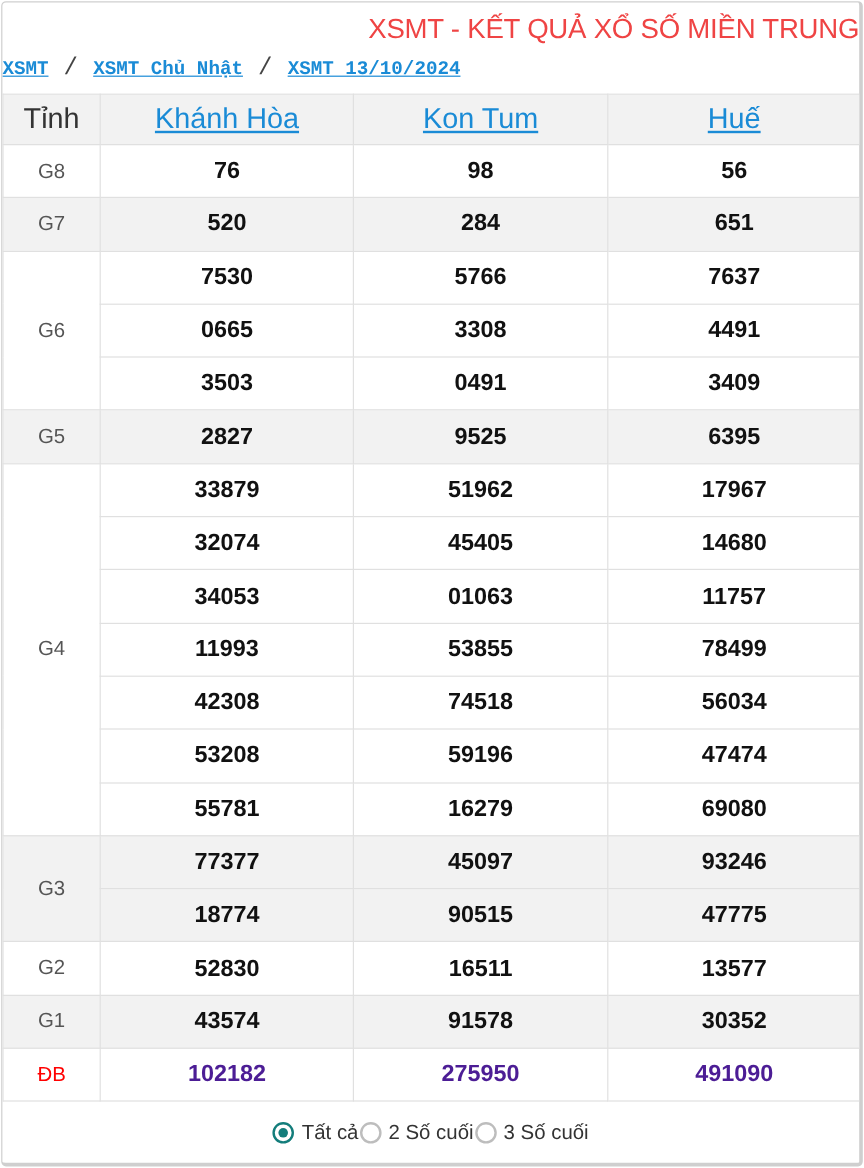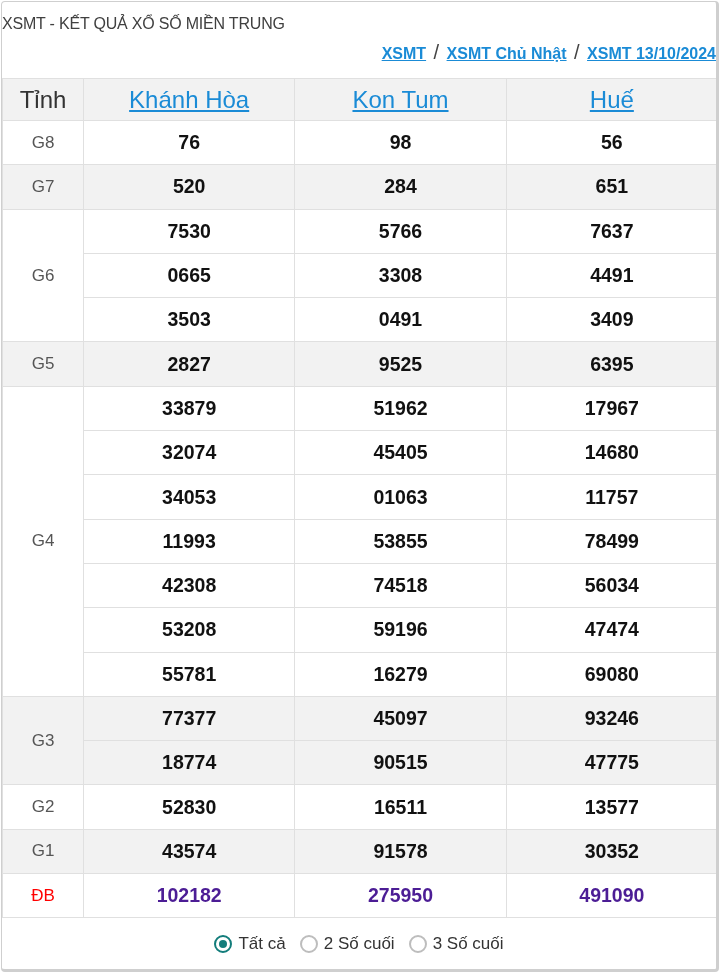--- a/index.html
+++ b/index.html
@@ -4,40 +4,40 @@
 <style>
   * { box-sizing: border-box; margin: 0; padding: 0; }
   html, body { width: 720px; height: 973px; background: #ffffff; }
   body { font-family: "Liberation Sans", sans-serif; color: #222; }
   .card {
     position: absolute; left: 1px; top: 1px; width: 718px; height: 971px;
     border: 1px solid #cfcfcf; border-right: 3px solid #cfcfcf; border-bottom: 3px solid #cfcfcf;
     border-radius: 4px; background: #fff; overflow: hidden;
   }
   .title {
-    height: 40px; line-height: 44px; text-align: left;
-    color: #404040; font-size: 16px; letter-spacing: -0.2px;
+    height: 40px; line-height: 44px; text-align: right;
+    color: #ef4444; font-size: 23px; letter-spacing: -0.2px;
   }
   .crumbs {
-    height: 36px; line-height: 20px; text-align: right; font-size: 16px; font-weight: bold;
+    height: 36px; line-height: 32px; text-align: left; font-size: 16px; font-weight: bold; font-family: Liberation Mono, monospace;
   }
   .crumbs a { color: #1a8bd6; text-decoration: underline; cursor: pointer; }
   .crumbs .sep { color: #444; font-weight: normal; font-size: 20px; margin: 0 3px; }
   table { border-collapse: collapse; width: 716px; table-layout: fixed; }
   td, th { border: 1px solid #e0e0e0; text-align: center; vertical-align: middle; }
   th { height: 42px; background: #f2f2f2; font-size: 24px; font-weight: normal; }
   th.tinh { color: #333; width: 81px; }
   th a { color: #1a8bd6; text-decoration: underline; cursor: pointer; text-align: right; }
   td { height: 44.3px; font-size: 19.5px; font-weight: bold; color: #111; }
   td.prize { font-size: 17px; font-weight: normal; color: #555; }
   tr.shade td { background: #f2f2f2; }
   td.red { color: #4c1d95; }
   td.prize.red { color: #ff0000; }
   .footer {
-    height: 52px; display: flex; align-items: center; justify-content: center; gap: 14px;
+    height: 52px; display: flex; align-items: center; justify-content: center; gap: 1px;
     font-size: 17px; color: #333;
   }
   .opt { display: flex; align-items: center; gap: 6px; cursor: pointer; }
   .radio {
     width: 18px; height: 18px; border-radius: 50%; border: 2px solid #bdbdbd; display: inline-block;
     position: relative;
   }
   .radio.on { border-color: #137d7b; }
   .radio.on::after {
     content: ""; position: absolute; left: 3px; top: 3px; width: 8px; height: 8px;

